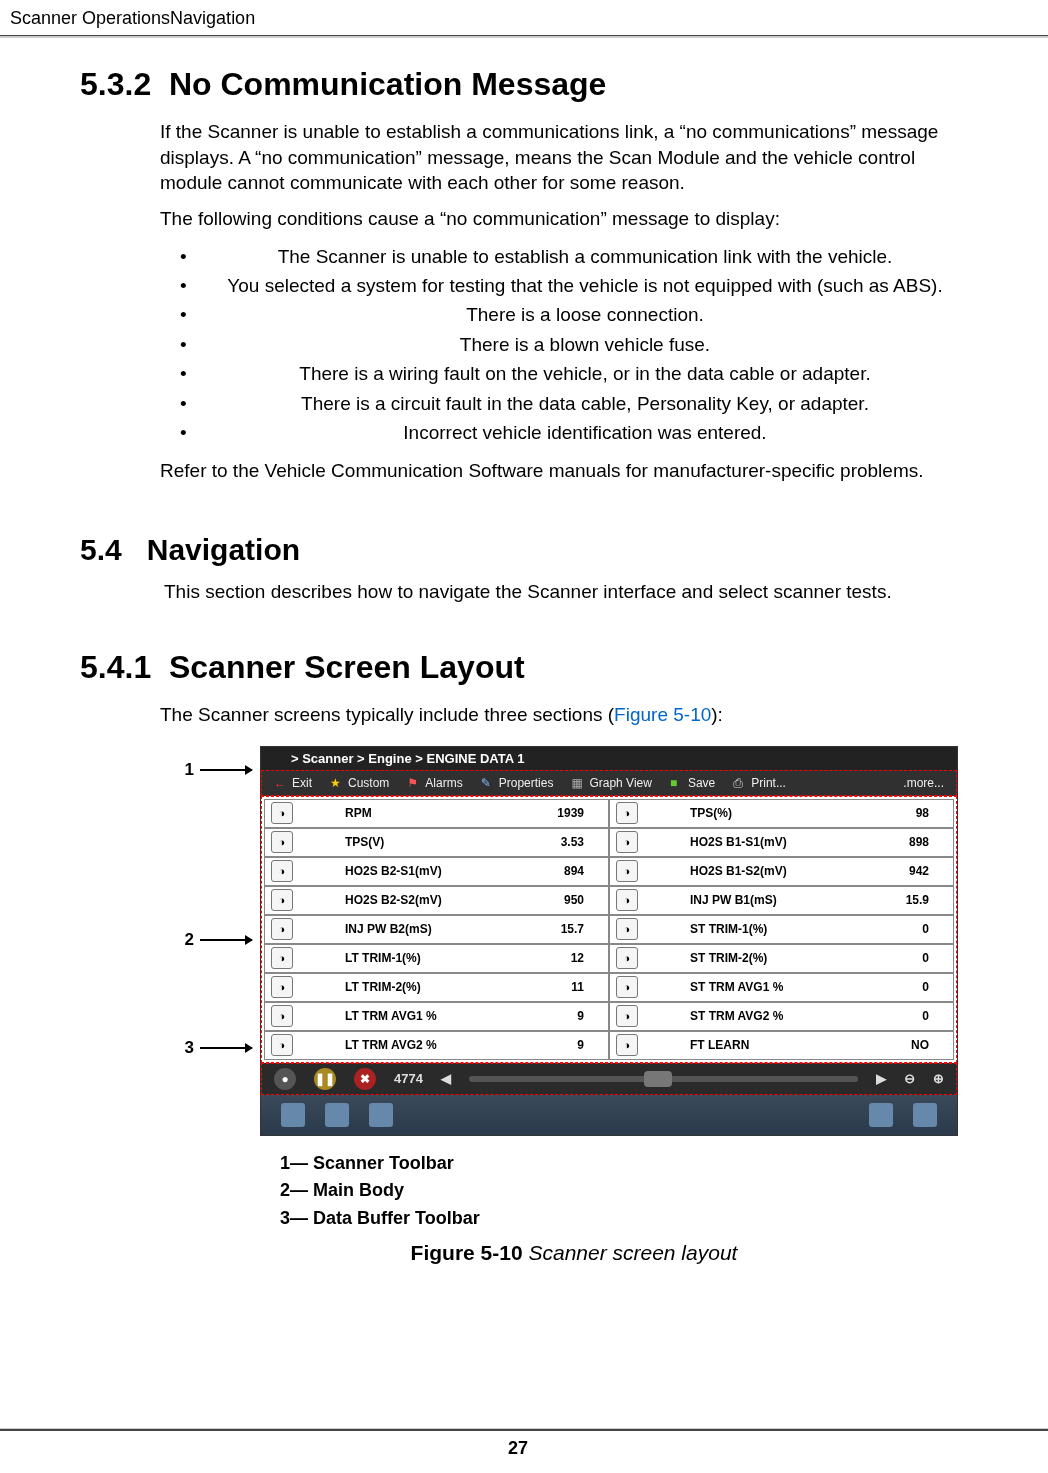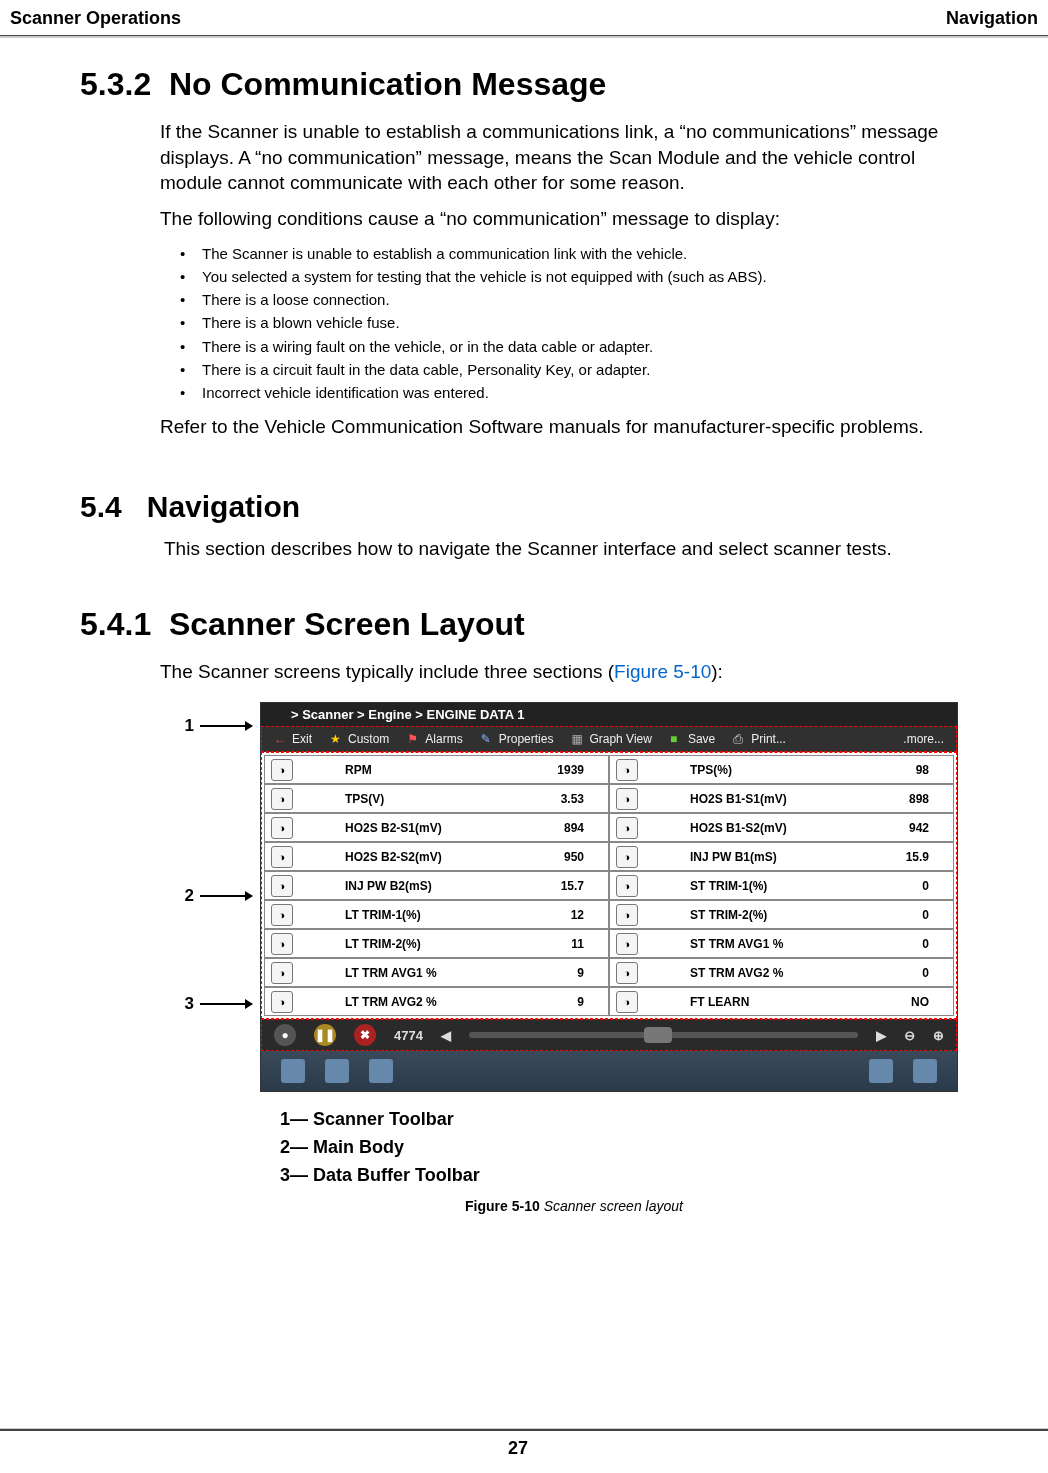--- a/index.html
+++ b/index.html
@@ -6,23 +6,23 @@
     body {
       font-family: Arial, Helvetica, sans-serif;
       width: 1048px;
       height: 1473px;
       background: #fff;
       color: #000;
       position: relative;
     }
     .header {
       display: flex;
-      justify-content: space-between;
+      justify-content: flex-start;
       padding: 8px 10px 6px 10px;
-      font-weight: bold;
+      font-weight: normal;
       font-size: 18px;
     }
     .header-rule {
       height: 3px;
       background: linear-gradient(to bottom, #444 0%, #444 50%, #ccc 50%, #ccc 100%);
       margin: 0;
     }
     .content {
       padding: 28px 80px 0 80px;
     }
@@ -48,24 +48,25 @@
       margin-left: 84px;
       margin-bottom: 10px;
     }
     ul.bullets {
       list-style: none;
       margin-left: 100px;
       margin-top: 8px;
       margin-bottom: 10px;
     }
     ul.bullets li {
-      font-size: 15px;
+      font-size: 19px;
       line-height: 1.55;
       position: relative;
       padding-left: 22px;
+      text-align: center;
     }
     ul.bullets li::before {
       content: "•";
       position: absolute;
       left: 0;
       top: 0;
     }
     .figref { color: #0066cc; }
     .figure-wrap {
       margin: 18px 0 0 100px;
@@ -206,21 +207,21 @@
     }
     .bottom-dock .spacer{flex:1;}
     .legend {
       margin: 14px 0 0 100px;
       font-size: 18px;
       font-weight: bold;
       line-height: 1.55;
     }
     .fig-caption {
       text-align: center;
-      font-size: 14px;
+      font-size: 21px;
       margin-top: 8px;
     }
     .fig-caption .fig-label { font-weight: bold; }
     .fig-caption .fig-title { font-style: italic; }
     .footer-rule {
       position: absolute;
       bottom: 42px;
       left: 0; right: 0;
       height: 3px;
       background: linear-gradient(to bottom, #ccc 0%, #ccc 50%, #444 50%, #444 100%);

